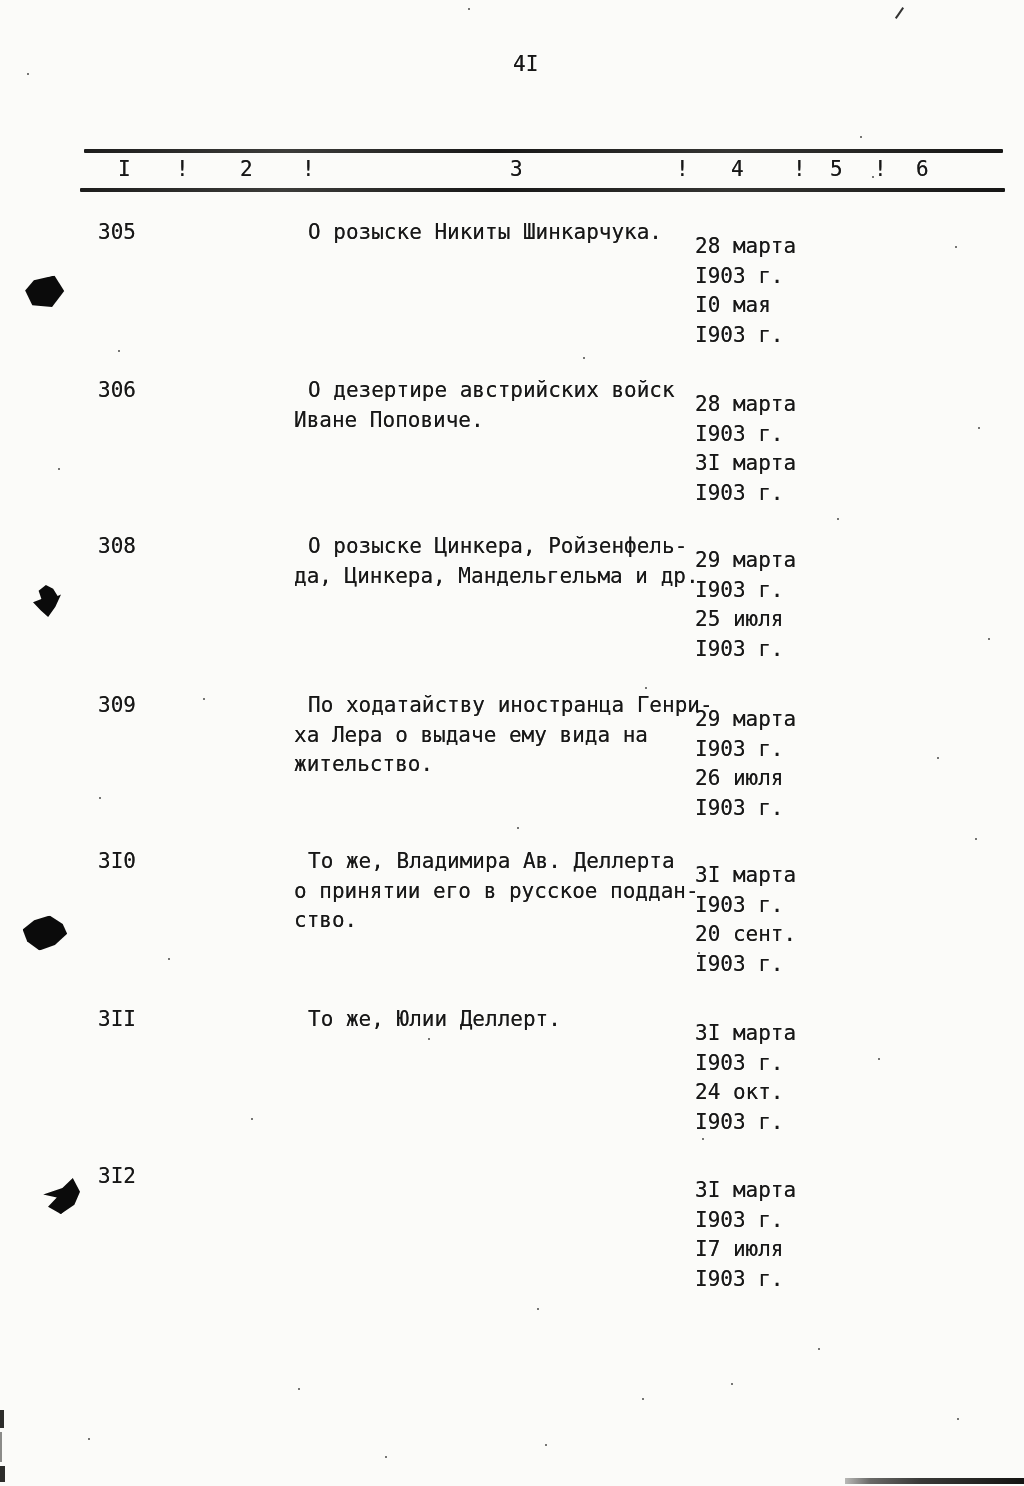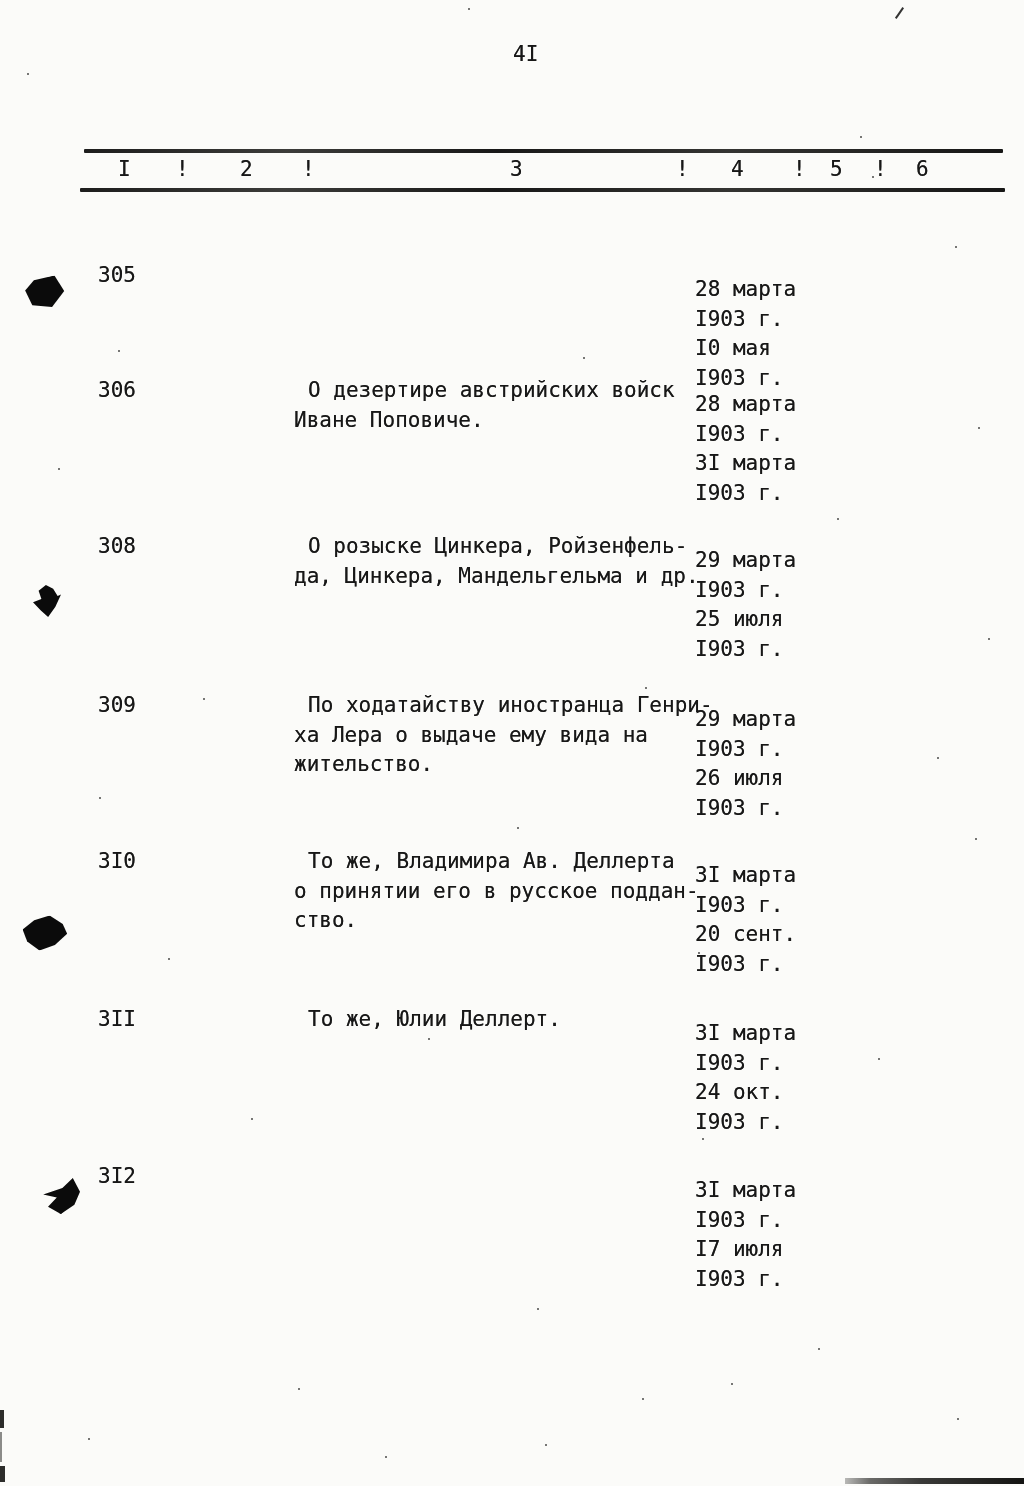--- a/index.html
+++ b/index.html
@@ -8,21 +8,21 @@
     width:1024px;height:1486px;
     margin:0 auto;
     background:#fbfbf9;
     overflow:hidden;
     font-family:"DejaVu Sans Mono","Liberation Mono",monospace;
     color:#171717;
     font-size:21px;
     line-height:29.7px;
     text-shadow:0 0 .5px rgba(10,10,10,.65);
   }
-  .page-number{position:absolute;top:40px;left:513px;}
+  .page-number{position:absolute;top:50px;left:513px;}
   
   .rule{position:absolute;height:4px;background:linear-gradient(90deg,#1d1d1d,#3c3c3a 22%,#181818 45%,#343432 70%,#161616);border-radius:1px;}
   .rule-top{top:149px;left:84px;width:919px;}
   .rule-bottom{top:188px;left:80px;width:925px;}
   .table-header{position:absolute;top:155px;left:0;width:100%;height:30px;}
   .hc{position:absolute;top:0;}
   .hc-0{left:118px}.hc-1{left:176px}.hc-2{left:240px}.hc-3{left:302px}
   .hc-4{left:510px}.hc-5{left:676px}.hc-6{left:731px}.hc-7{left:793px}
   .hc-8{left:830px}.hc-9{left:874px}.hc-10{left:916px}
   
@@ -77,22 +77,25 @@
     <span class="hc hc-5">!</span>
     <span class="hc hc-6">4</span>
     <span class="hc hc-7">!</span>
     <span class="hc hc-8">5</span>
     <span class="hc hc-9">!</span>
     <span class="hc hc-10">6</span>
   </div>
   <div class="rule rule-bottom"></div>
 
   <div id="entries">
-  <div class="entry" style="top: 218px; margin-top: 43px;">
+  <div class="entry" style="top: 218px;">
     <div class="num">305</div>
+    <div class="desc">
+          <div class="line first">О розыске Никиты Шинкарчука.</div>
+        </div>
     <div class="dates">
           <div class="line">28 марта</div>
           <div class="line">I903 г.</div>
           <div class="line">I0 мая</div>
           <div class="line">I903 г.</div>
         </div>
   </div>
 
   <div class="entry" style="top: 376px;">
     <div class="num">306</div>

